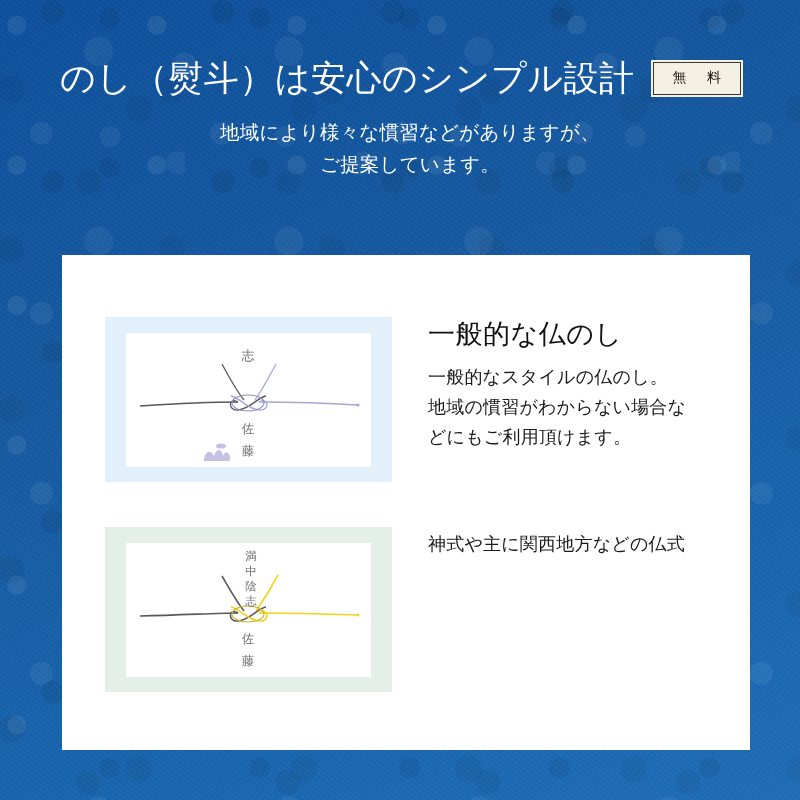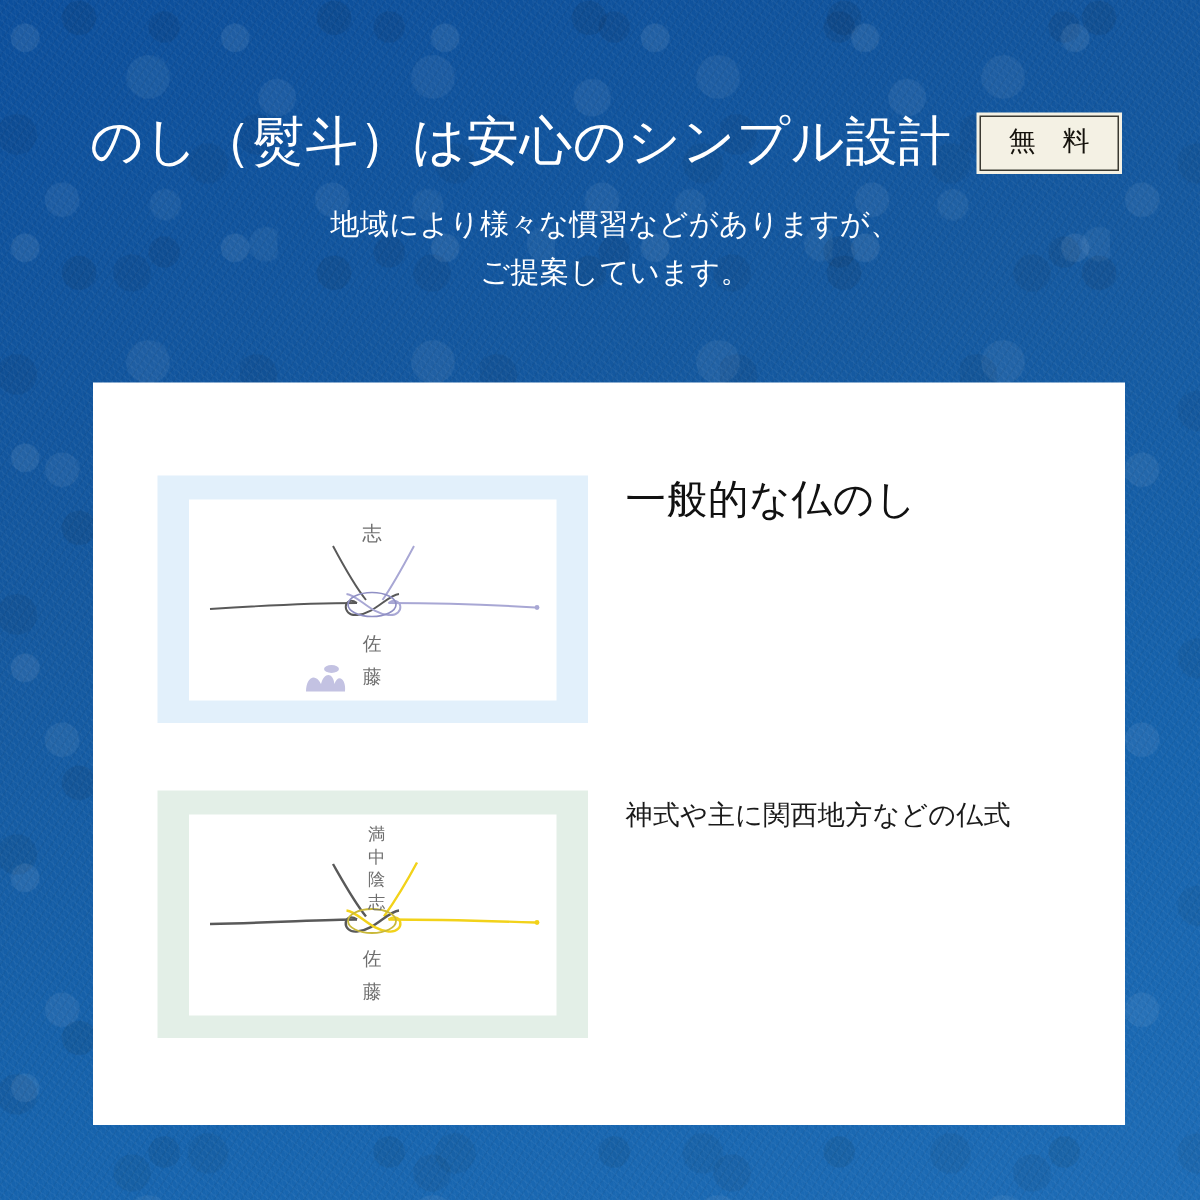--- a/index.html
+++ b/index.html
@@ -47,21 +47,21 @@
     background-image:
       repeating-linear-gradient(37deg, rgba(255,255,255,0.035) 0 1px, rgba(0,0,0,0) 1px 4px),
       repeating-linear-gradient(123deg, rgba(0,0,0,0.035) 0 1px, rgba(0,0,0,0) 1px 5px),
       repeating-linear-gradient(78deg, rgba(255,255,255,0.022) 0 1px, rgba(0,0,0,0) 1px 3px);
   }
 
   
   .header {
     position: absolute;
     left: 60px;
-    top: 74px;
+    top: 57px;
     width: 700px;
   }
   .title-row {
     display: flex;
     align-items: center;
   }
   .page-title {
     color: #ffffff;
     font-size: 35px;
     letter-spacing: 0.5px;
@@ -69,26 +69,27 @@
     white-space: nowrap;
     font-weight: normal;
     margin: 0;
   }
   .free-badge {
     margin-left: 18px;
     background: #f4f1e4;
     border: 1px solid #3b3a32;
     box-shadow: 0 0 0 2px #f4f1e4;
     color: #15120c;
-    font-size: 18px;
+    font-size: 14px;
     letter-spacing: 6px;
     text-indent: 6px;
     padding: 8px 13px 9px 13px;
     line-height: 1;
     white-space: nowrap;
+    font-family: Liberation Mono, monospace;
   }
 
   .lead {
     margin-top: 18px;
     color: #ffffff;
     font-size: 19.5px;
     line-height: 1.62;
     letter-spacing: 0.2px;
     text-align: center;
   }
@@ -124,21 +125,21 @@
   .thumb-blue  { background: #e2f0fb; }
   .thumb-green { background: #e3efe7; }
   .thumb-inner {
     width: 245px;
     height: 134px;
     background: #ffffff;
   }
   .thumb-inner svg { display: block; width: 100%; height: 100%; }
 
   .copy {
-    margin-left: 25px;
+    margin-left: 36px;
     padding-top: 2px;
   }
   .item-title {
     color: #111111;
     font-size: 27px;
     line-height: 1.1;
     margin: 0 0 13px 0;
     font-weight: normal;
     letter-spacing: 0.5px;
     white-space: nowrap;
@@ -196,20 +197,25 @@
 
             <g opacity="0.85">
               <ellipse cx="95" cy="113" rx="5" ry="2.6" fill="#b9b8de"></ellipse>
               <path d="M78 128 C78 119, 84 115, 88 123 C90 115, 96 115, 97 123 C99 116, 105 119, 104 128 Z" fill="#b9b8de"></path>
             </g>
           </svg>
         </div>
       </div>
       <div class="copy">
         <h2 class="item-title">一般的な仏のし</h2>
+        <div class="item-desc">
+          <div>一般的なスタイルの仏のし。</div>
+          <div>地域の慣習がわからない場合な</div>
+          <div>どにもご利用頂けます。</div>
+        </div>
       </div>
     </div>
 
     <div class="row row-2">
       <div class="thumb thumb-green">
         <div class="thumb-inner">
           <svg viewBox="0 0 245 134" xmlns="http://www.w3.org/2000/svg">
 
             <path d="M14 73 C60 72, 90 70, 112 70" fill="none" stroke="#595959" stroke-width="1.6"></path>
             <path d="M133 70 C165 70, 200 71, 231 72" fill="none" stroke="#f2d21a" stroke-width="1.6"></path>

